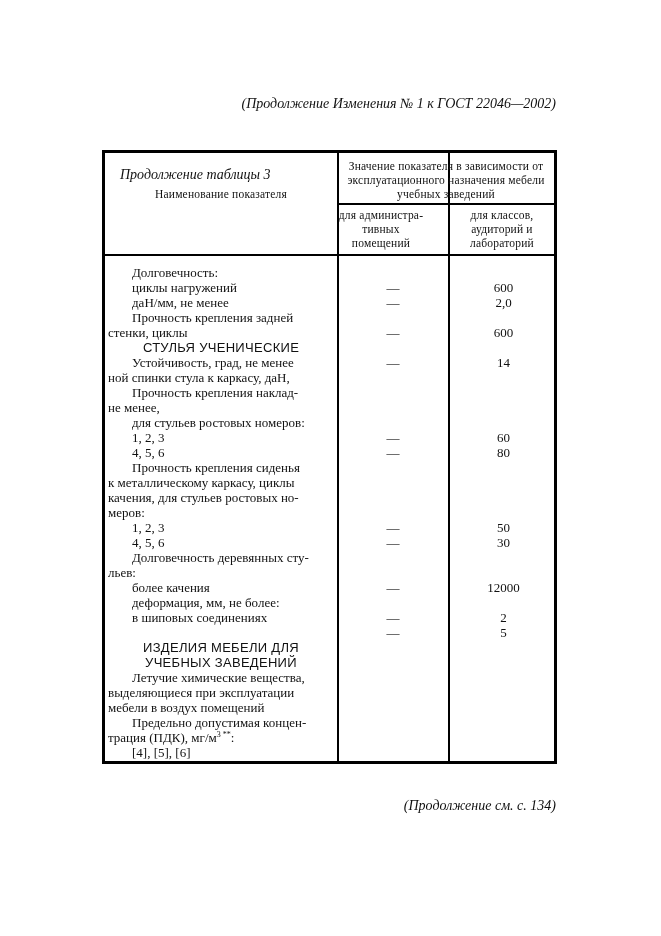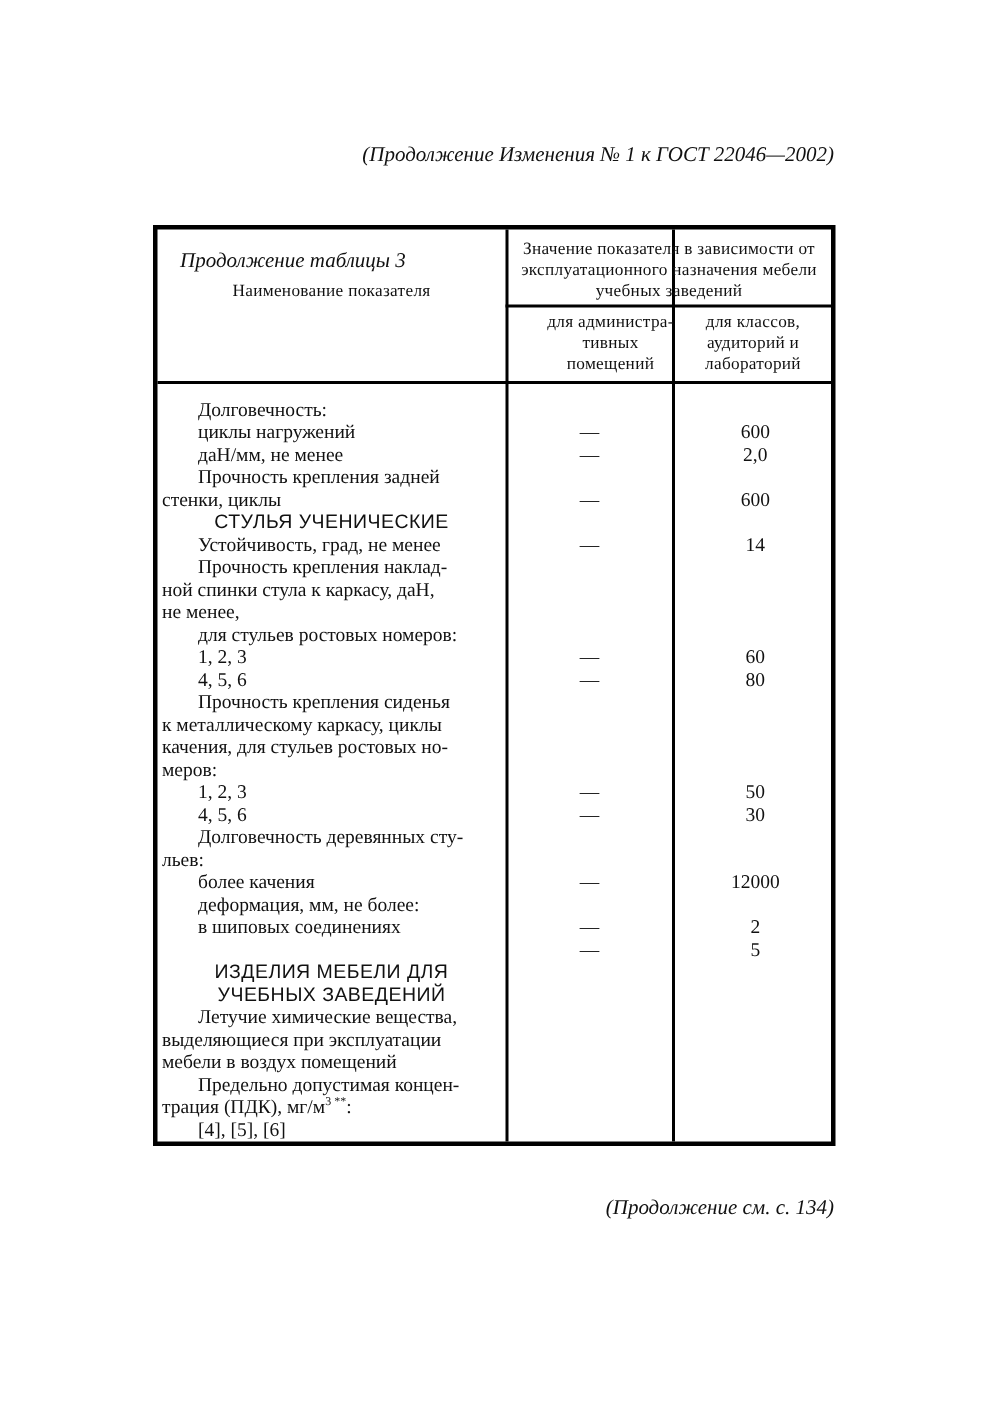--- a/index.html
+++ b/index.html
@@ -31,21 +31,21 @@
   .hline.head-bottom { left: 0; right: 0; top: 101px; height: 2px; }
   .hline.sub { left: 232px; right: 0; top: 50px; }
 
   .hcell {
     position: absolute; font-size: 11.5px; line-height: 14px;
     text-align: center; display: flex; align-items: center; justify-content: center;
     letter-spacing: 0.2px;
   }
   .hcell.name { left: 0; width: 232px; top: 0; height: 81px; }
   .hcell.group { left: 233px; right: 0; top: 0; height: 54px; }
-  .hcell.sub1 { left: 247px; width: 110px; top: 51px; height: 50px; }
+  .hcell.sub1 { left: 221px; width: 110px; top: 51px; height: 50px; }
   .hcell.sub2 { left: 345px; right: 0; top: 51px; height: 50px; }
 
   .body-rows { position: absolute; left: 0; right: 0; top: 112px; }
   .row { position: relative; height: 15px; font-size: 13px; line-height: 15px; white-space: nowrap; }
   .row .c-name { position: absolute; left: 3px; width: 226px; overflow: visible; }
   .row .c-name.indent { left: 27px; }
   .row .c-name.heading {
     left: 0; width: 232px; text-align: center;
     font-family: "Liberation Sans", "DejaVu Sans", sans-serif; font-size: 13px; letter-spacing: 0.3px;
   }
@@ -106,26 +106,26 @@
         <span class="c-name heading"><span>СТУЛЬЯ УЧЕНИЧЕСКИЕ</span></span>
         <span class="c-a"></span>
         <span class="c-b"></span>
       </div>
       <div class="row">
         <span class="c-name indent"><span>Устойчивость, град, не менее</span></span>
         <span class="c-a">—</span>
         <span class="c-b">14</span>
       </div>
       <div class="row">
+        <span class="c-name"><span>ной спинки стула к каркасу, даН,</span></span>
+        <span class="c-a"></span>
+        <span class="c-b"></span>
+      </div>
+      <div class="row">
         <span class="c-name indent"><span>Прочность крепления наклад-</span></span>
-        <span class="c-a"></span>
-        <span class="c-b"></span>
-      </div>
-      <div class="row">
-        <span class="c-name"><span>ной спинки стула к каркасу, даН,</span></span>
         <span class="c-a"></span>
         <span class="c-b"></span>
       </div>
       <div class="row">
         <span class="c-name"><span>не менее,</span></span>
         <span class="c-a"></span>
         <span class="c-b"></span>
       </div>
       <div class="row">
         <span class="c-name indent"><span>для стульев ростовых номеров:</span></span>

